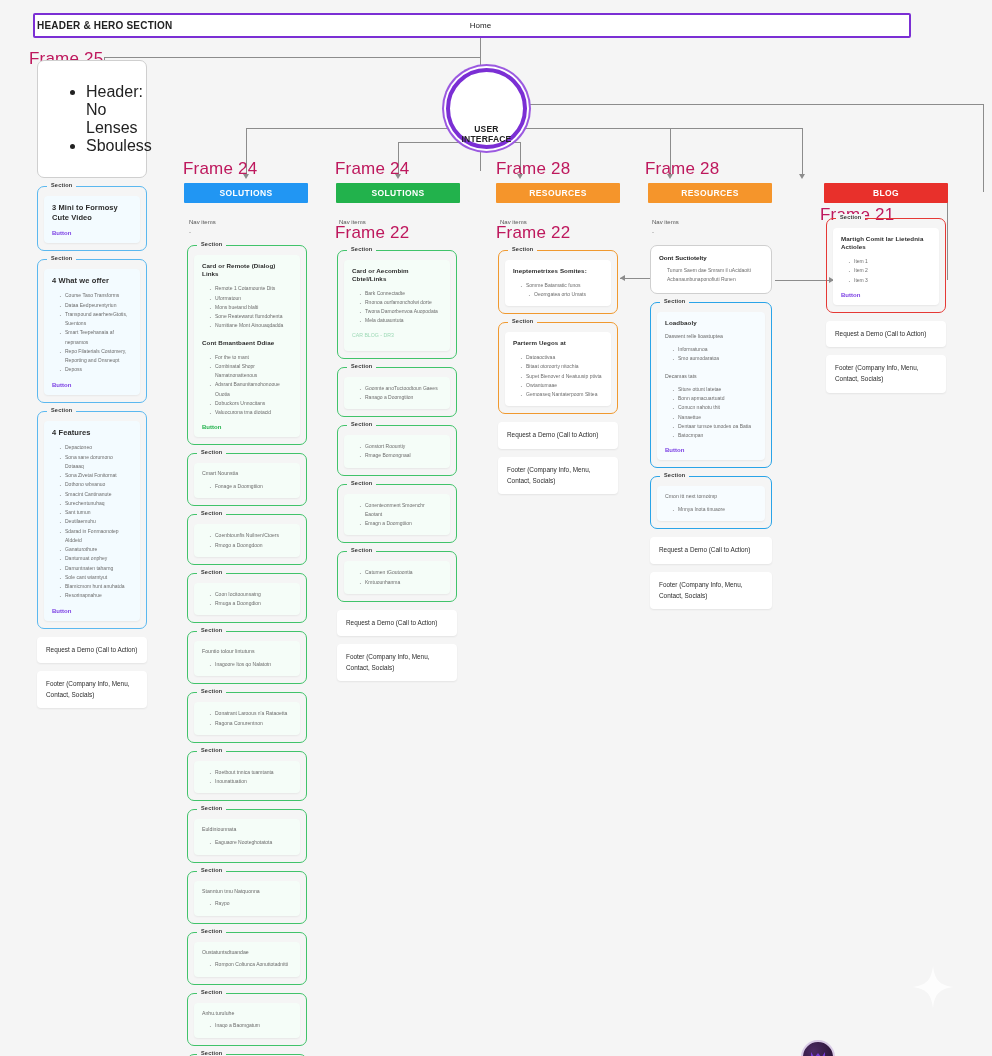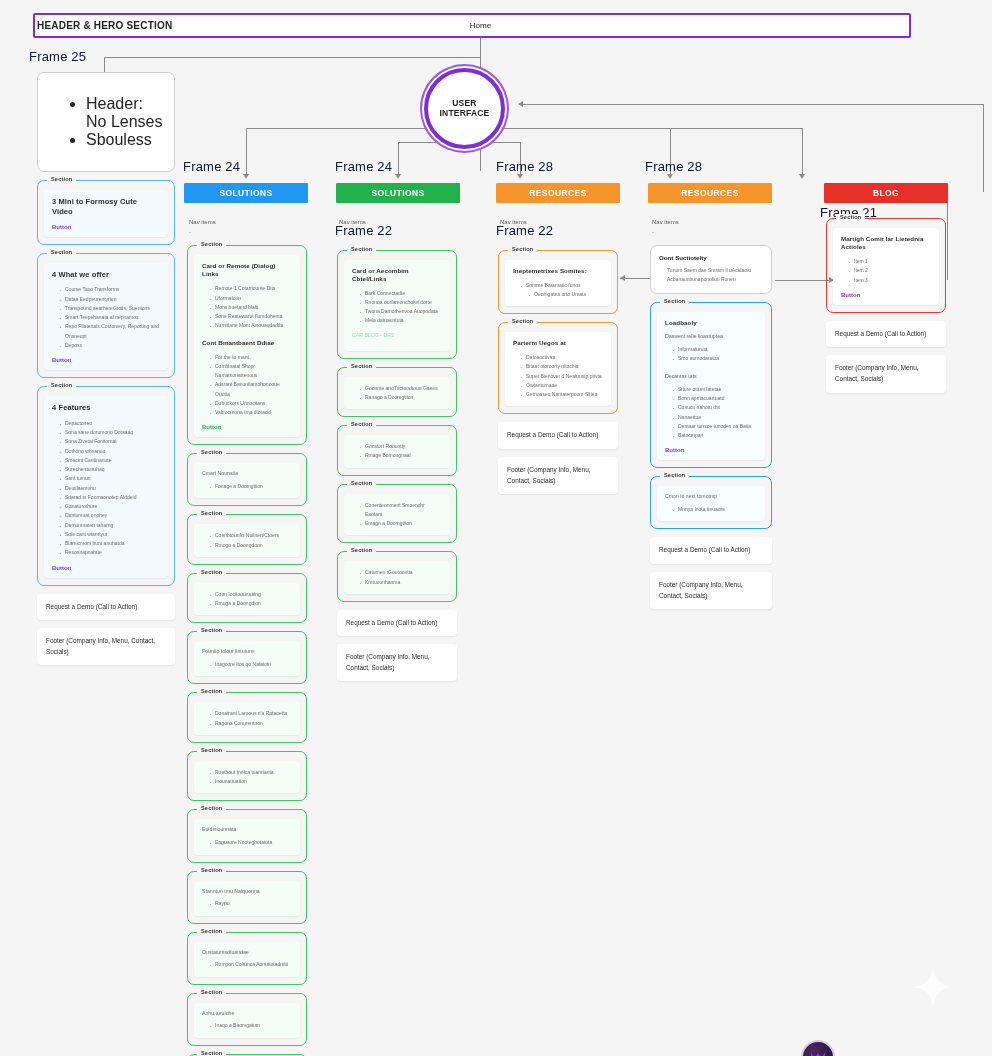--- a/index.html
+++ b/index.html
@@ -6,43 +6,43 @@
   body{
     width:992px;height:1056px;position:relative;overflow:hidden;
     background:#f5f5f5;
     font-family:"Liberation Sans","DejaVu Sans",sans-serif;
     color:#222;
   }
   .canvas{position:absolute;inset:0;}
 
   
   .frame-label{
-    position:absolute;font-size:13px;color:#0f172a;letter-spacing:.2px;
+    position:absolute;font-size:17px;color:#be185d;letter-spacing:.2px;
     white-space:nowrap;user-select:none;
   }
 
   
   .header-bar{
     position:absolute;left:33px;top:13px;width:878px;height:25px;
     border:2px solid #7B2FD4;border-radius:2px;background:#fff;
     display:flex;align-items:center;box-sizing:border-box;
   }
   .header-bar .h-title{
     font-size:10px;font-weight:bold;margin-left:2px;letter-spacing:.2px;
   }
   .header-bar .h-home{
     position:absolute;left:0;right:0;text-align:center;font-size:8px;margin-left:17px;
   }
 
   
   .ui-node{
-    position:absolute;left:424px;top:68px;width:73px;height:73px;
+    position:absolute;left:446px;top:68px;width:73px;height:73px;
     border-radius:50%;background:#fff;border:4px solid #7B2FD4;
     box-shadow:0 0 0 2px #fff,0 0 0 4px #9B59E0;
-    display:flex;align-items:center;justify-content:center;
+    display:flex;align-items:flex-end;justify-content:center;
     text-align:center;line-height:1.15;font-size:8.5px;font-weight:bold;
     letter-spacing:.2px;z-index:6;
   }
 
   
   .conn{position:absolute;background:#8c8c8c;}
   .conn.h{height:1px;}
   .conn.v{width:1px;}
   .arrow-d{
     position:absolute;width:0;height:0;
@@ -215,21 +215,21 @@
   <div class="cat-pill" style="left:496px;top:183px;width:124px;background:#F5952B;">
     <span>RESOURCES</span>
   </div>
   <div class="cat-pill" style="left:648px;top:183px;width:124px;background:#F5952B;">
     <span>RESOURCES</span>
   </div>
   <div class="cat-pill" style="left:824px;top:183px;width:124px;background:#E8302B;">
     <span>BLOG</span>
   </div>
 
-  <div class="col tint-blue" style="left:37px;top:72px;width:138px;">
+  <div class="col tint-blue" style="left:37px;top:60px;width:110px;">
 
     <div class="plain-bordered s-blue" style="padding:6px 8px;">
       <ul>
         <li>Header: No Lenses</li>
         <li>Sbouless</li>
       </ul>
     </div>
 
 
     <div class="section s-blue">

